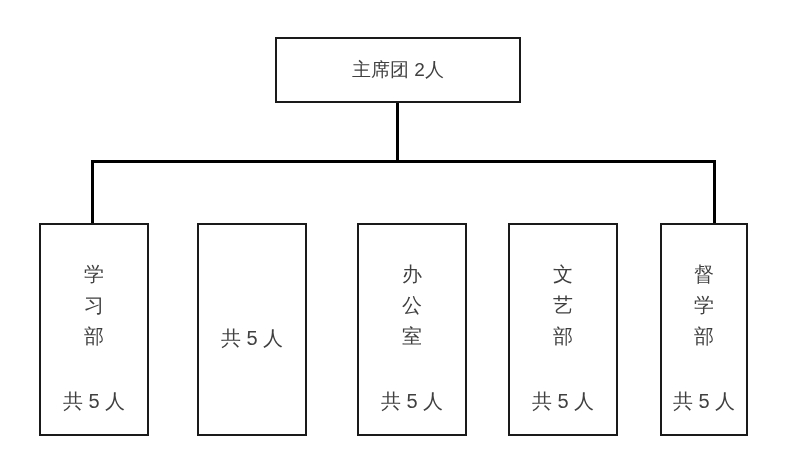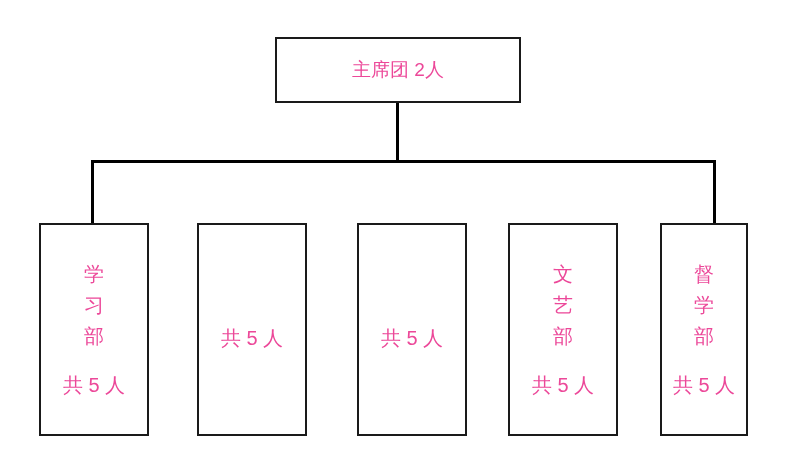--- a/index.html
+++ b/index.html
@@ -19,38 +19,38 @@
   .box {
     position: absolute;
     background: #ffffff;
     border: 2px solid #1a1a1a;
     box-sizing: border-box;
     display: flex;
     flex-direction: column;
     align-items: center;
     justify-content: center;
     text-align: center;
-    color: #ec4899;
+    color: #404040;
   }
   .root-box {
     left: 275px;
     top: 37px;
     width: 246px;
     height: 66px;
     font-size: 19px;
   }
   .dept-box {
     top: 223px;
     width: 110px;
     height: 213px;
     font-size: 20px;
   }
   .dept-name {
     width: 1.4em;
-    margin: 0 auto;
+    margin: 16px auto;
     word-break: break-all;
     line-height: 31px;
     text-align: center;
   }
   .dept-count {
     margin-top: 18px;
     line-height: 31px;
     white-space: nowrap;
   }
   .line {
@@ -84,20 +84,21 @@
   <div class="box dept-box b1">
     <div class="dept-name">学习部</div>
     <div class="dept-count">共 5 人</div>
   </div>
 
   <div class="box dept-box b2">
     <div class="dept-count">共 5 人</div>
   </div>
 
   <div class="box dept-box b3">
+    <div class="dept-name">办公室</div>
     <div class="dept-count">共 5 人</div>
   </div>
 
   <div class="box dept-box b4">
     <div class="dept-name">文艺部</div>
     <div class="dept-count">共 5 人</div>
   </div>
 
   <div class="box dept-box b5">
     <div class="dept-name">督学部</div>

